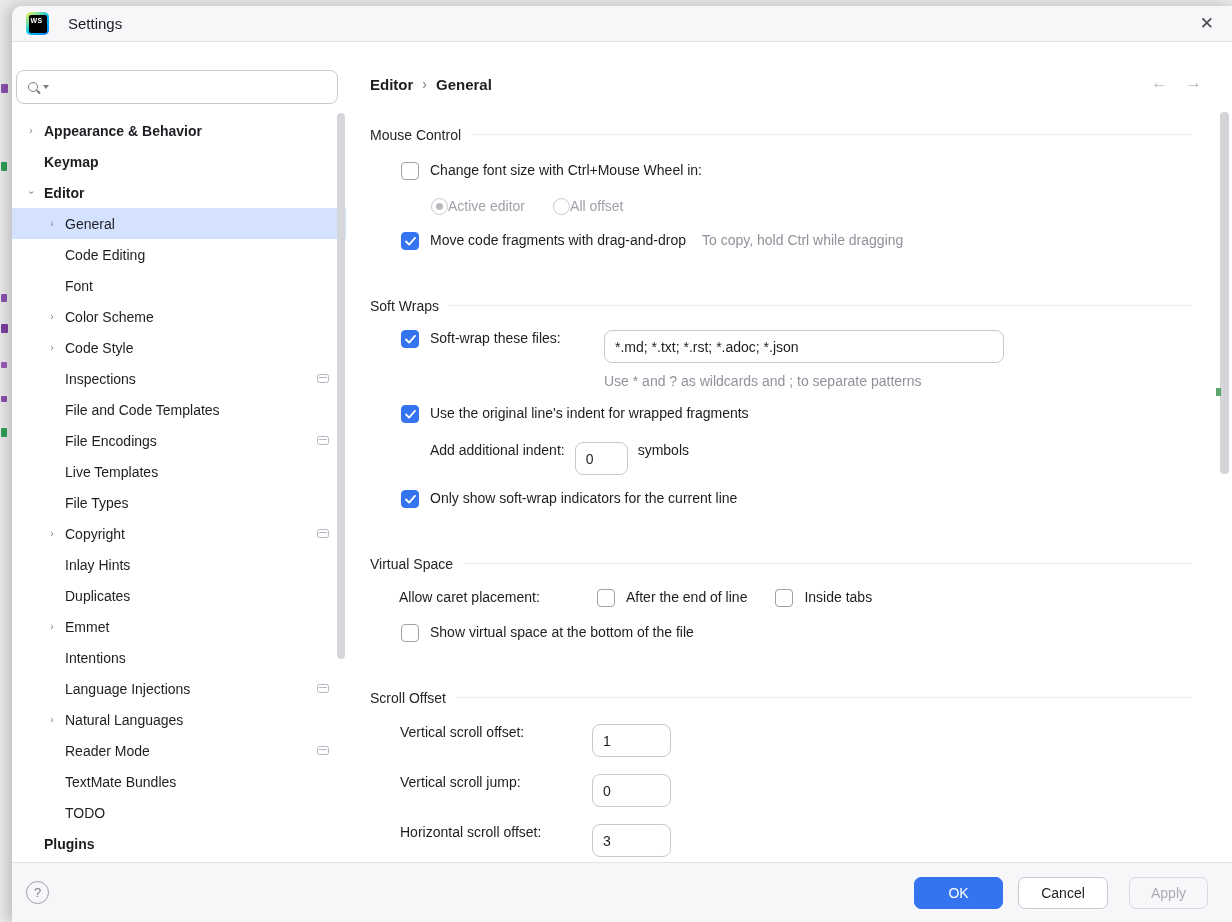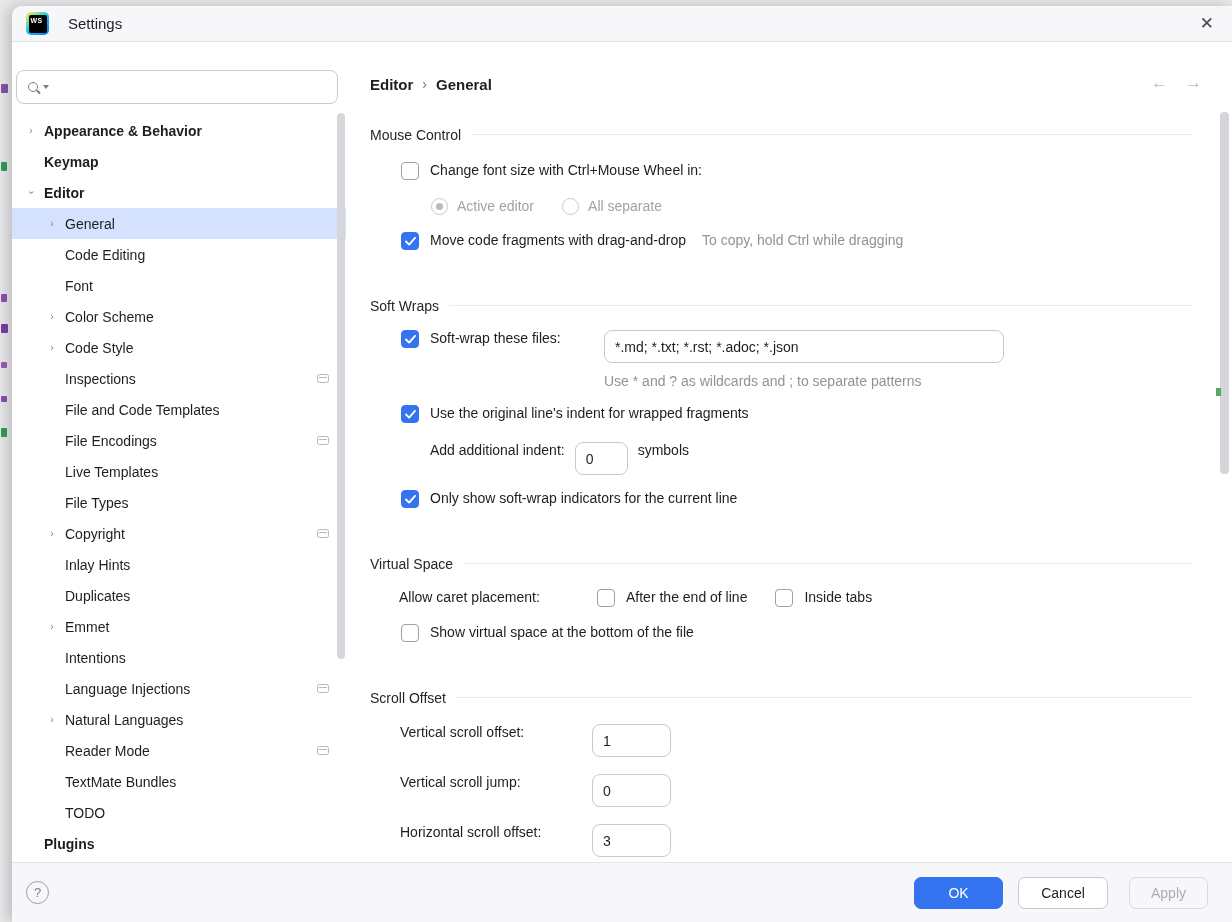--- a/index.html
+++ b/index.html
@@ -84,21 +84,21 @@
   .ml61 { margin-left:61px; }
   .ml60 { margin-left:60px; }
   .ml30 { margin-left:30px; }
   .ml29 { margin-left:29px; }
 
   .cb { width:18px; height:18px; border:1px solid #9da0a8; border-radius:4px; background:#fff; flex:0 0 auto; margin-right:11px; display:flex; align-items:center; justify-content:center; }
   .cb.checked { background:#3574f0; border-color:#3574f0; }
 
   .radio { width:17px; height:17px; border:1px solid #c7c9cf; border-radius:50%; background:#fff; flex:0 0 auto; display:flex; align-items:center; justify-content:center; }
   .radio.sel::after { content:""; width:7px; height:7px; border-radius:50%; background:#b9bbc1; }
-  .dis-label { color:#9fa2ab; margin-left:9px; }
+  .dis-label { color:#9fa2ab; }
 
   .comment { color:#8f929b; margin-left:16px; }
   .hint { color:#8f929b; font-size:14px; margin-left:234px; height:18px; }
 
   .txt-input { height:33px; border:1px solid #c6c9d1; border-radius:8px; background:#fff; font-size:14px; color:#1d1e22; padding:0 10px; font-family:"Liberation Sans",sans-serif; outline:none; }
   .files-input { width:400px; margin-left:11px; }
   .small-input { width:53px; margin:0 10px; }
   .num-input { width:79px; }
 
   .lbl-fixed-sw { width:163px; flex:0 0 auto; }
@@ -278,21 +278,21 @@
 
     <div class="row ml31 mt18">
       <span class="cb"></span>
       <span>Change font size with Ctrl+Mouse Wheel in:</span>
     </div>
 
     <div class="row ml61 mt14">
       <span class="radio sel"></span>
       <span class="dis-label">Active editor</span>
       <span class="radio" style="margin-left:28px;"></span>
-      <span class="dis-label">All separate</span>
+      <span class="dis-label">All offset</span>
     </div>
 
     <div class="row ml31 mt12">
       <span class="cb checked">
           <svg width="11" height="9" viewBox="0 0 12 10">
             <polyline points="1,5 4.5,8.5 11,1" fill="none" stroke="#fff" stroke-width="2" stroke-linecap="round" stroke-linejoin="round"></polyline>
           </svg>
         </span>
       <span>Move code fragments with drag-and-drop</span>
       <span class="comment">To copy, hold Ctrl while dragging</span>

